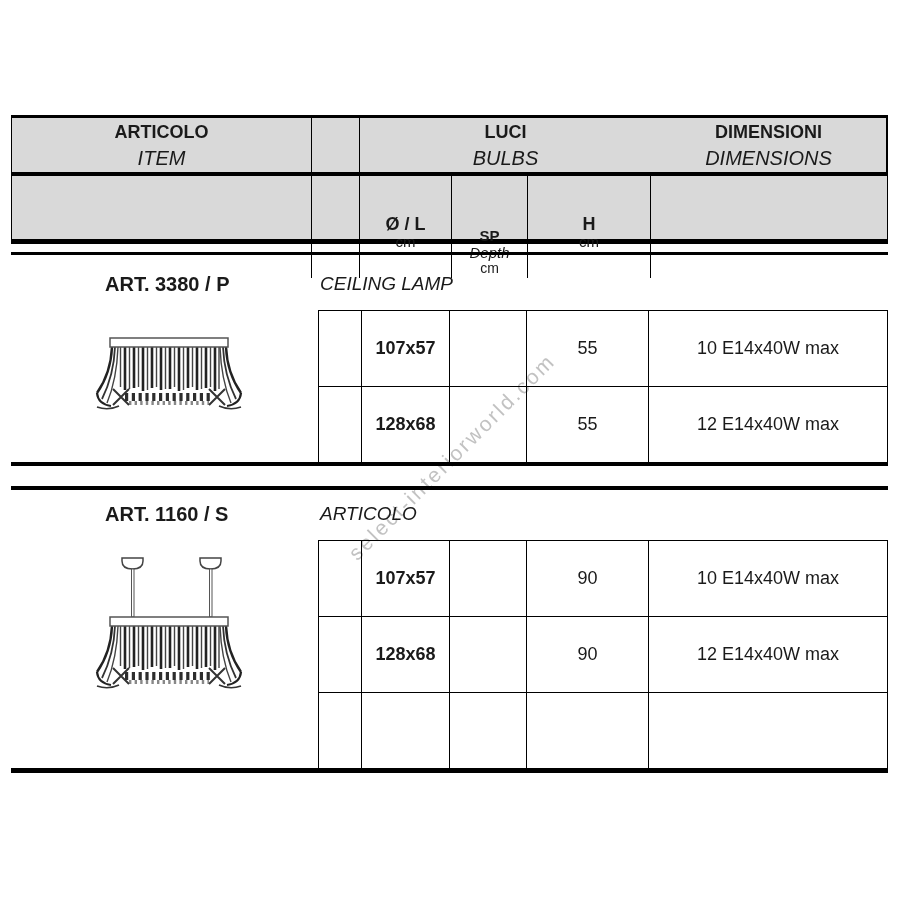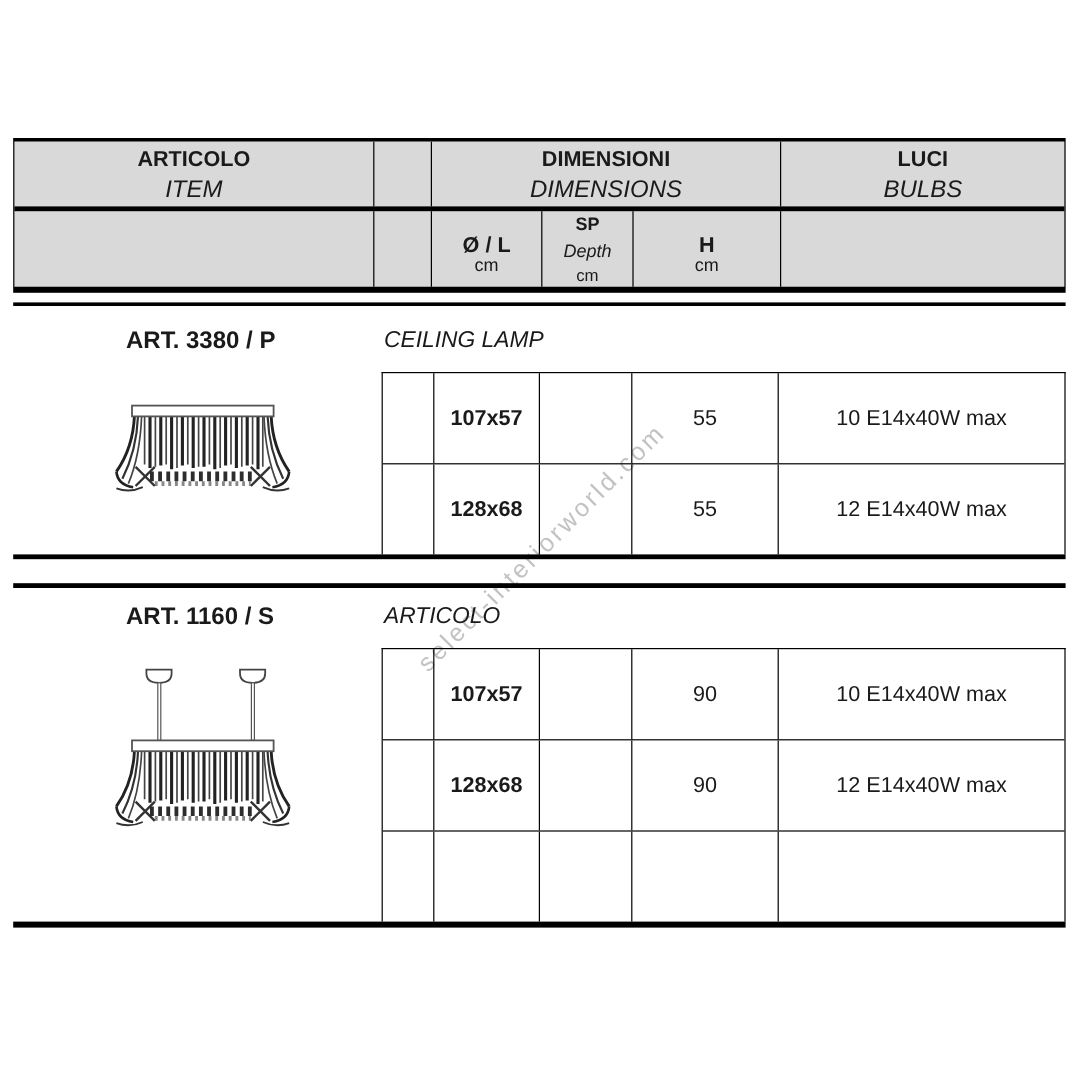--- a/index.html
+++ b/index.html
@@ -23,21 +23,21 @@
     border-left:1.5px solid #000; border-right:1.5px solid #000;
   }
   .hrow { display:grid; }
   .hrow1 { grid-template-columns:300px 48px 291px 1fr; height:54px; border-bottom:4px solid #000; }
   .hrow2 { grid-template-columns:300px 48px 92px 76px 123px 1fr; height:63px; }
   .hcell { box-sizing:border-box; display:flex; flex-direction:column; align-items:center; justify-content:center; }
   .br { border-right:1.5px solid #000; }
   .vsplit   { justify-content:center; padding:11px 0 2px 0; }
   .vsplit3  { justify-content:space-between; padding:3px 0 2px 0; }
   .b18 { font-weight:bold; font-size:18px; line-height:20px; }
-  .b15 { font-weight:bold; font-size:15px; line-height:17px; }
+  .b15 { font-weight:bold; font-size:15px; line-height:17px;margin-top:48px; }
   .i16 { font-style:italic; font-size:20px; line-height:20px; }
   .i15 { font-style:italic; font-size:15px; line-height:17px; }
   .r15 { font-size:15px; line-height:16px; }
   .r14 { font-size:14px; line-height:15px; }
   .hrow1 .hcell { gap:6px; }
 
   
   .bar { position:absolute; left:11px; width:877px; background:#000; z-index:2; }
   .bar-a { top:252px; height:3px; }
   .bar-b { top:462px; height:4px; }
@@ -73,27 +73,27 @@
 
   <div class="watermark">select-interiorworld.com</div>
 
   <div class="hdr">
     <div class="hrow hrow1">
       <div class="hcell br">
         <div class="b18">ARTICOLO</div>
         <div class="i16">ITEM</div>
       </div>
       <div class="hcell br"></div>
+      <div class="hcell">
+        <div class="b18">LUCI</div>
+        <div class="i16">BULBS</div>
+      </div>
       <div class="hcell br">
         <div class="b18">DIMENSIONI</div>
         <div class="i16">DIMENSIONS</div>
-      </div>
-      <div class="hcell">
-        <div class="b18">LUCI</div>
-        <div class="i16">BULBS</div>
       </div>
     </div>
     <div class="hrow hrow2">
       <div class="hcell br"></div>
       <div class="hcell br"></div>
       <div class="hcell br vsplit">
         <div class="b18">Ø / L</div>
         <div class="r15">cm</div>
       </div>
       <div class="hcell br vsplit3">

